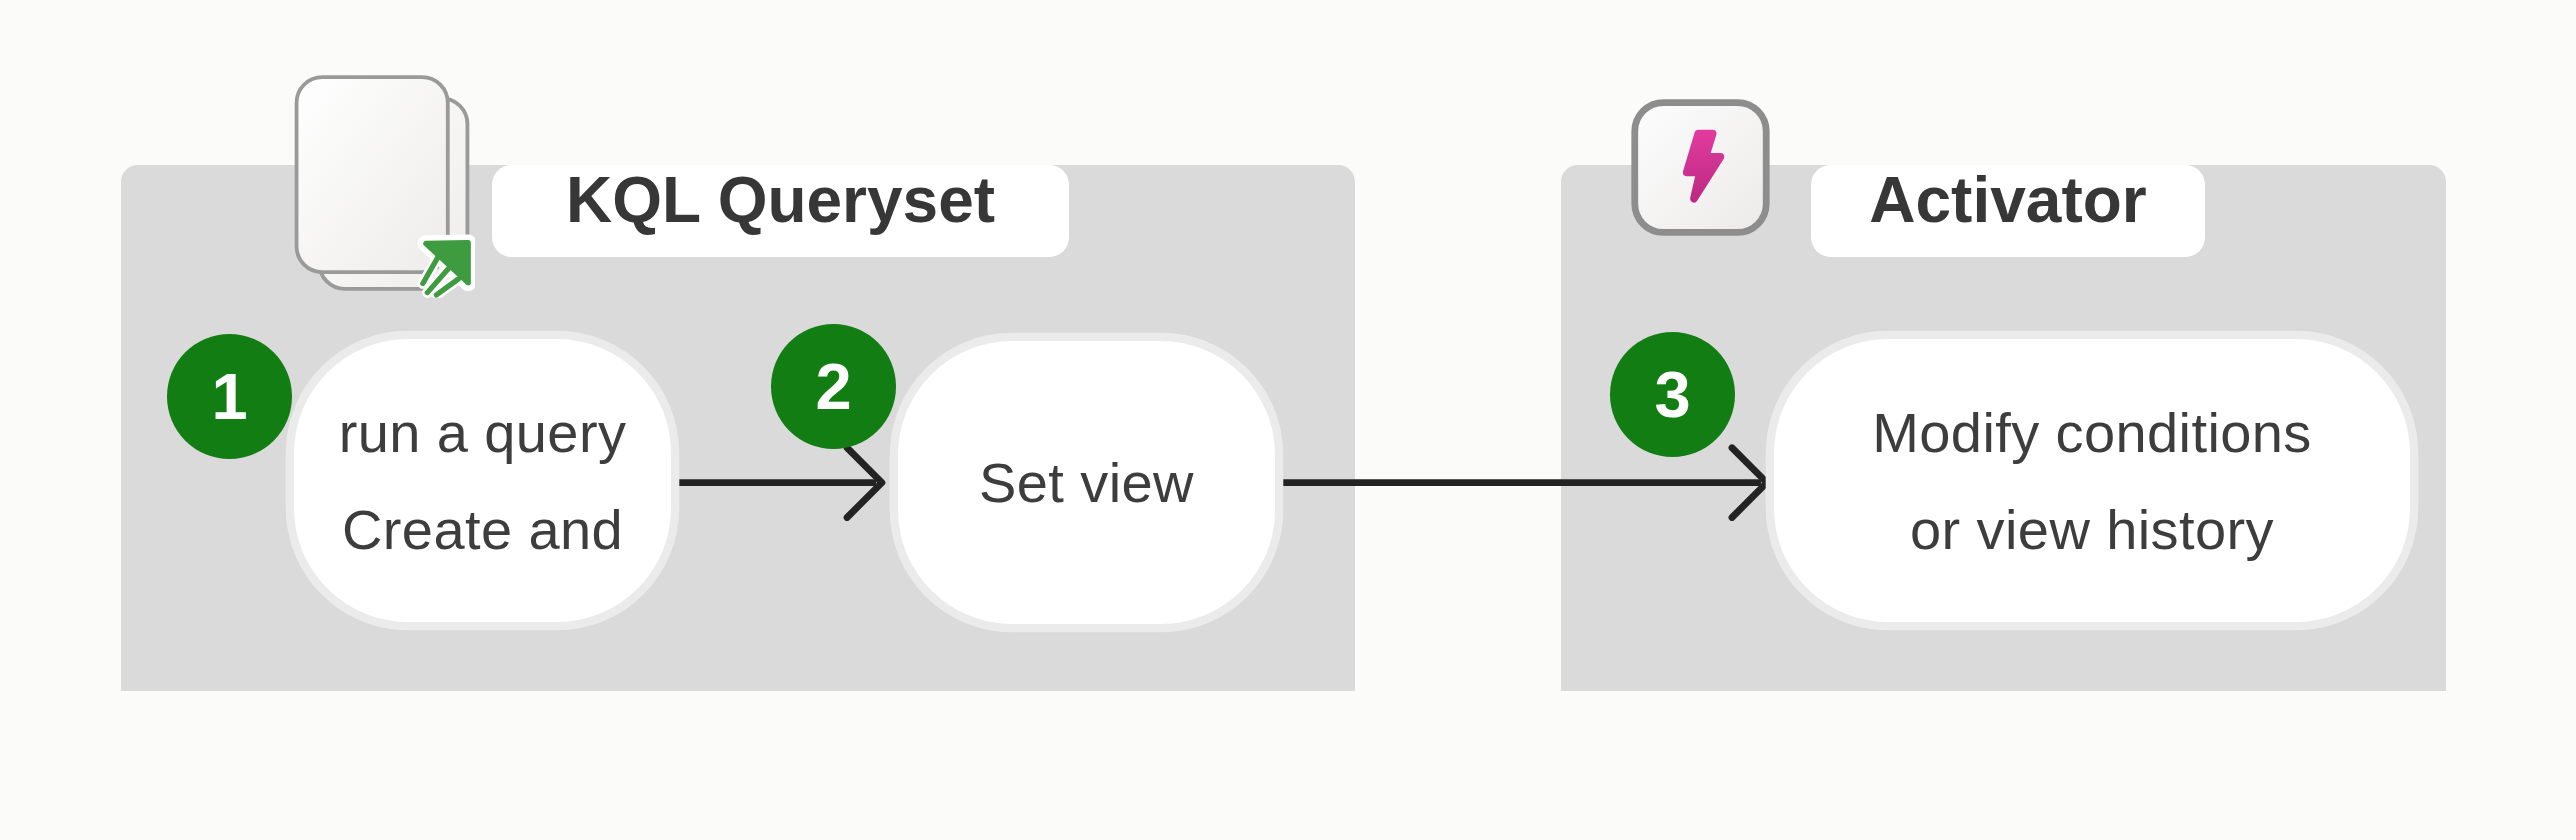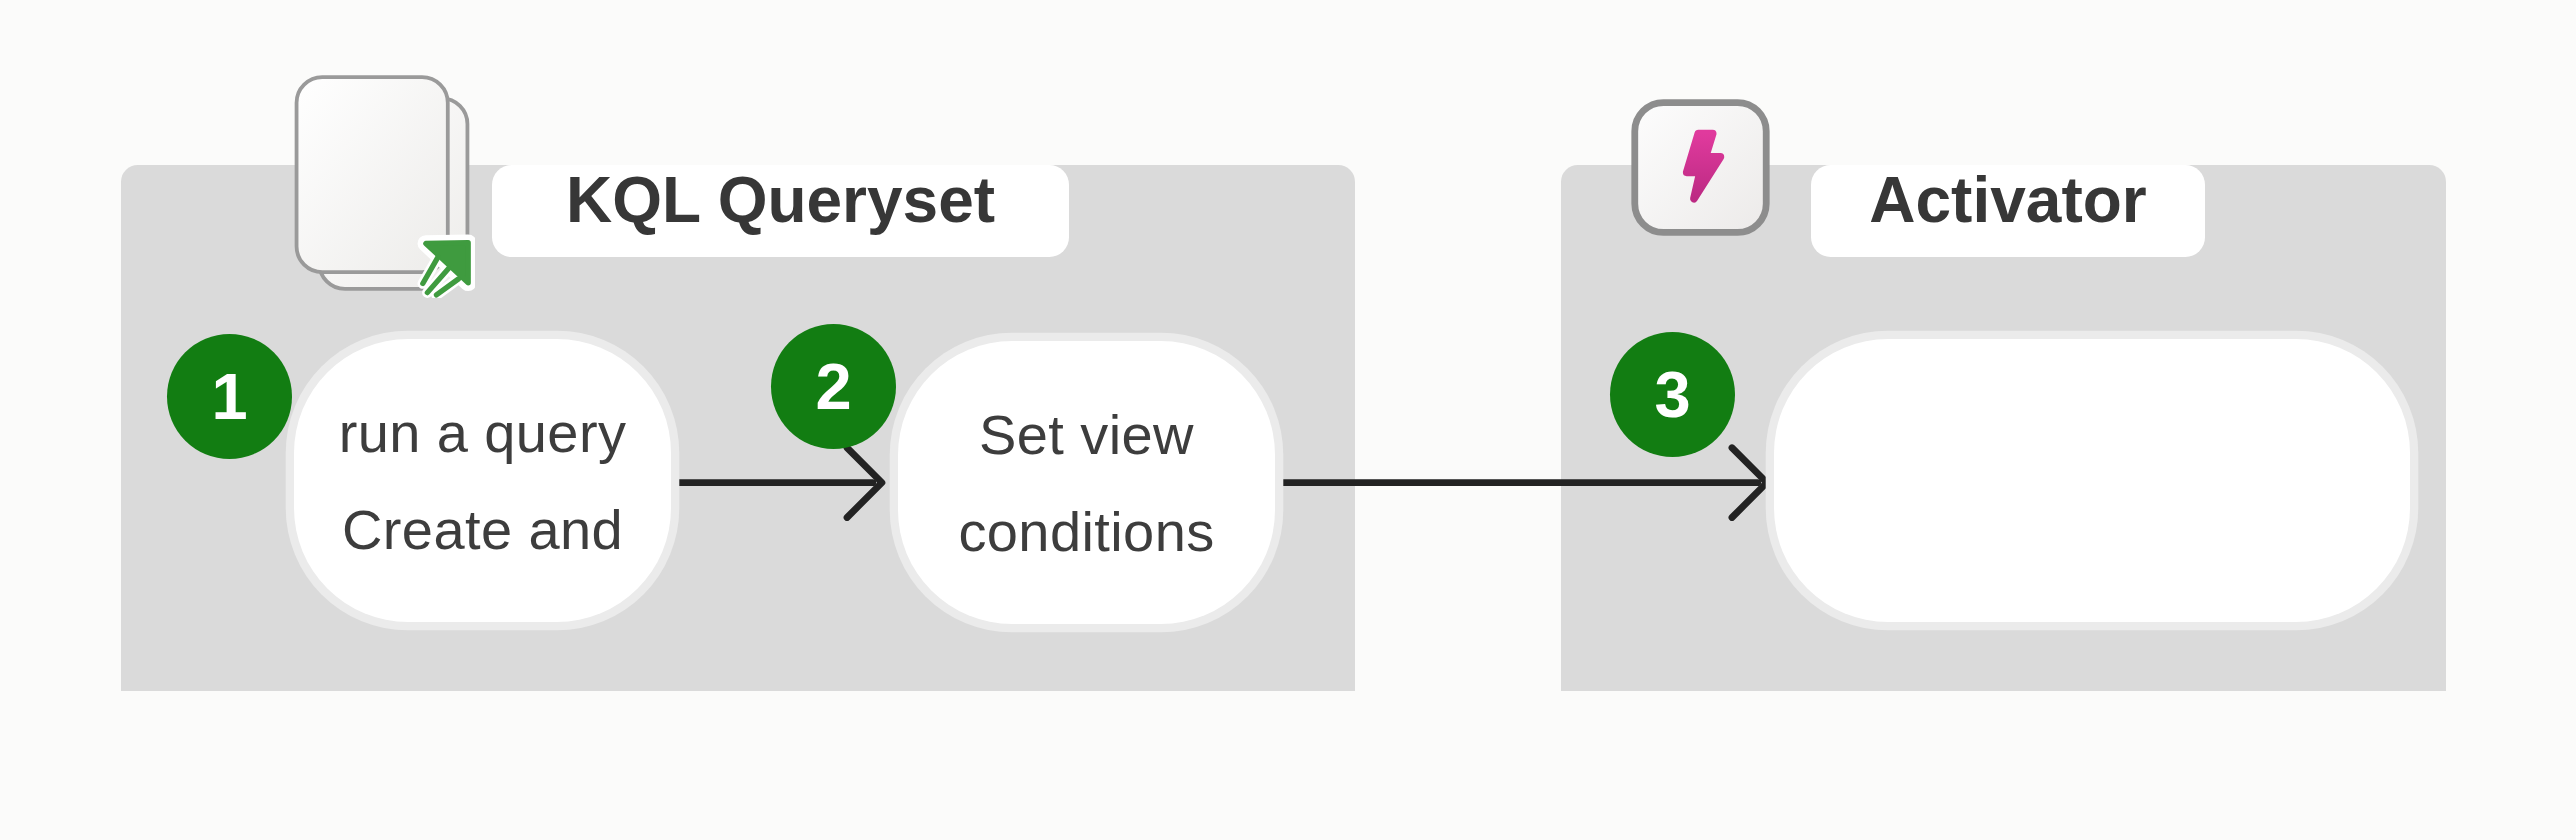--- a/index.html
+++ b/index.html
@@ -162,25 +162,26 @@
 
   <div class="step-node n1">
     <div class="step-lines">
       <span class="step-line">run a query</span>
       <span class="step-line">Create and</span>
     </div>
   </div>
   <div class="step-node n2">
     <div class="step-lines">
       <span class="step-line">Set view</span>
-      <span class="step-line">conditions</span>
     </div>
   </div>
   <div class="step-node n3">
     <div class="step-lines">
+      <span class="step-line">Modify conditions</span>
+      <span class="step-line">or view history</span>
     </div>
   </div>
 
   <svg id="connectors" viewBox="0 0 3400 1110" xmlns="http://www.w3.org/2000/svg">
     <g>
       <path d="M892 637 H1152"></path>
       <path d="M1118 591 L1164 637 L1118 683"></path>
     </g>
     <g>
       <path d="M1688 637 H2320"></path>

